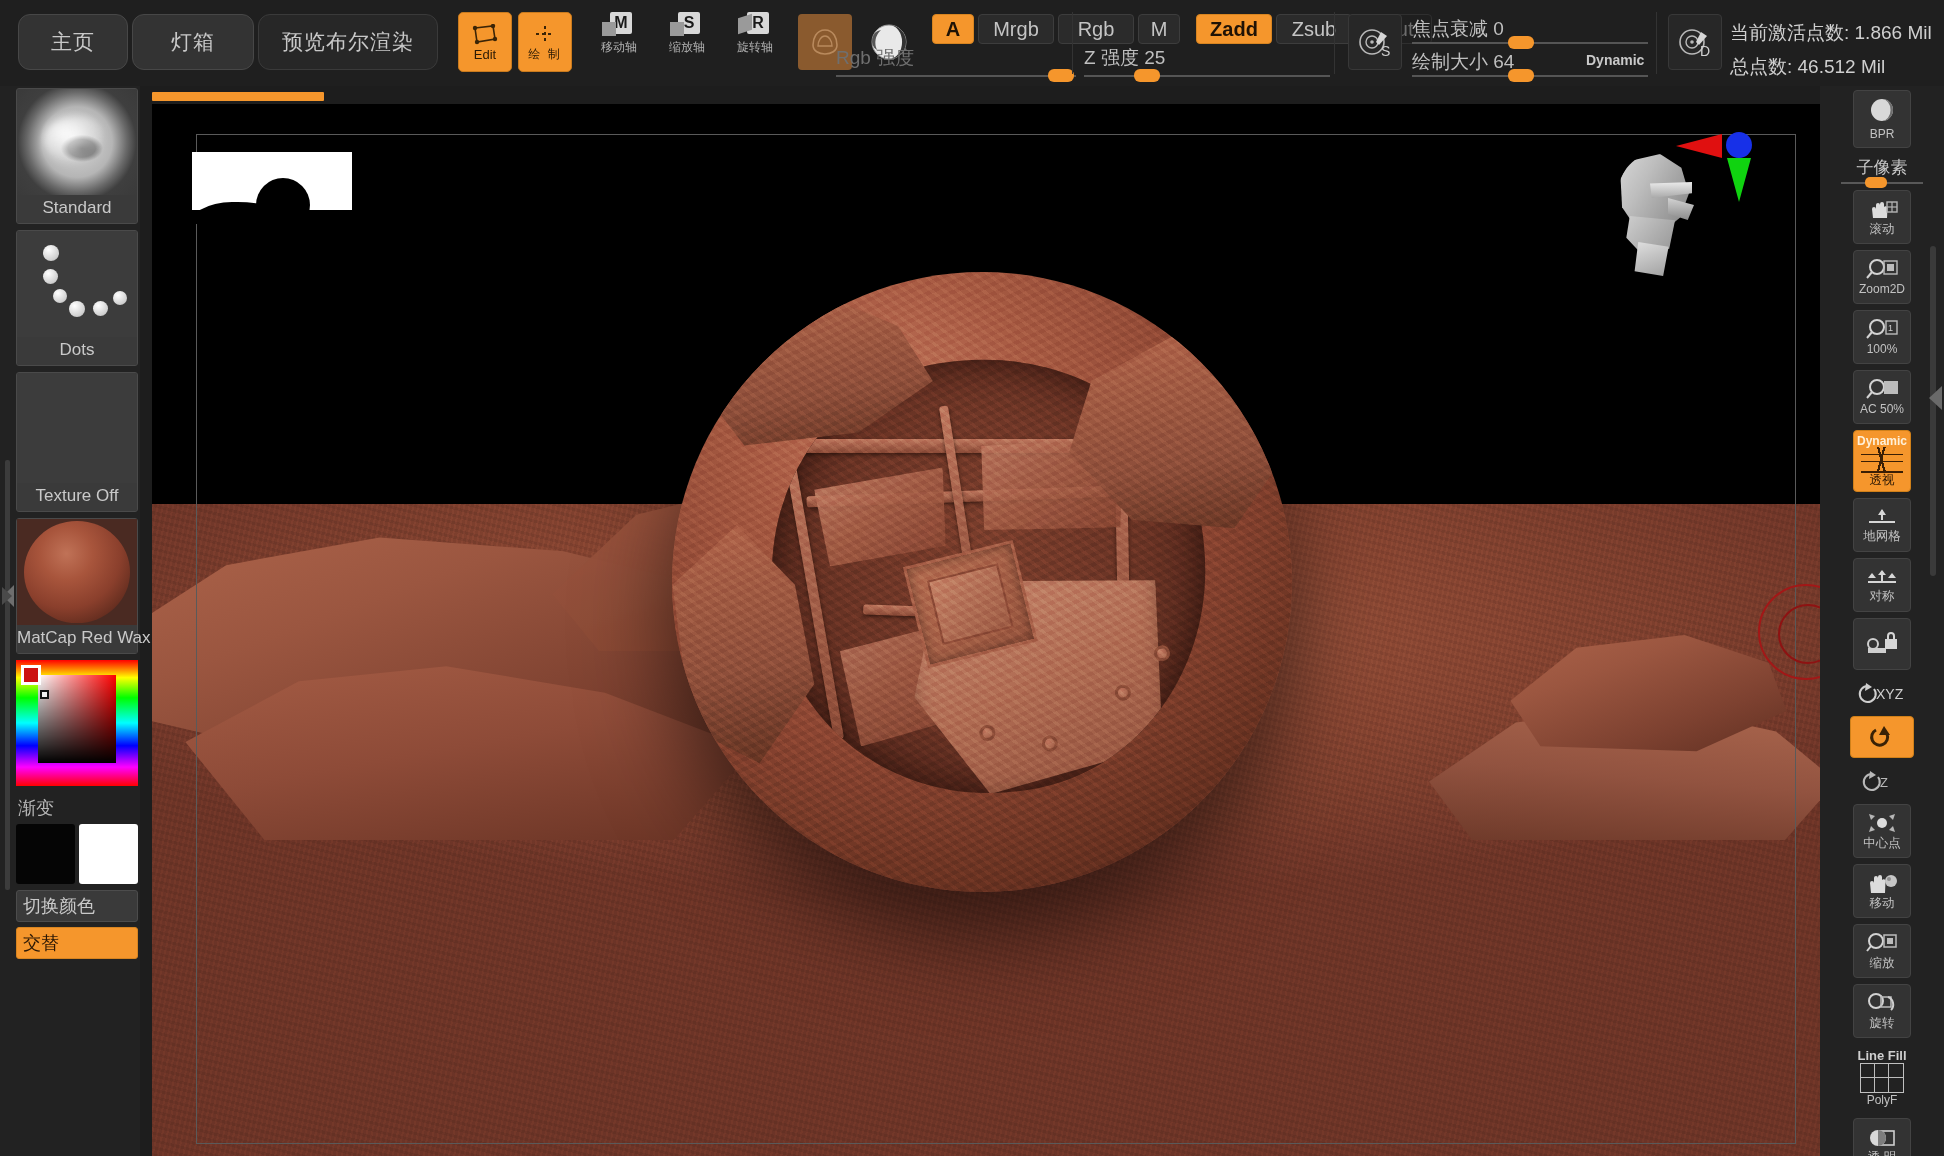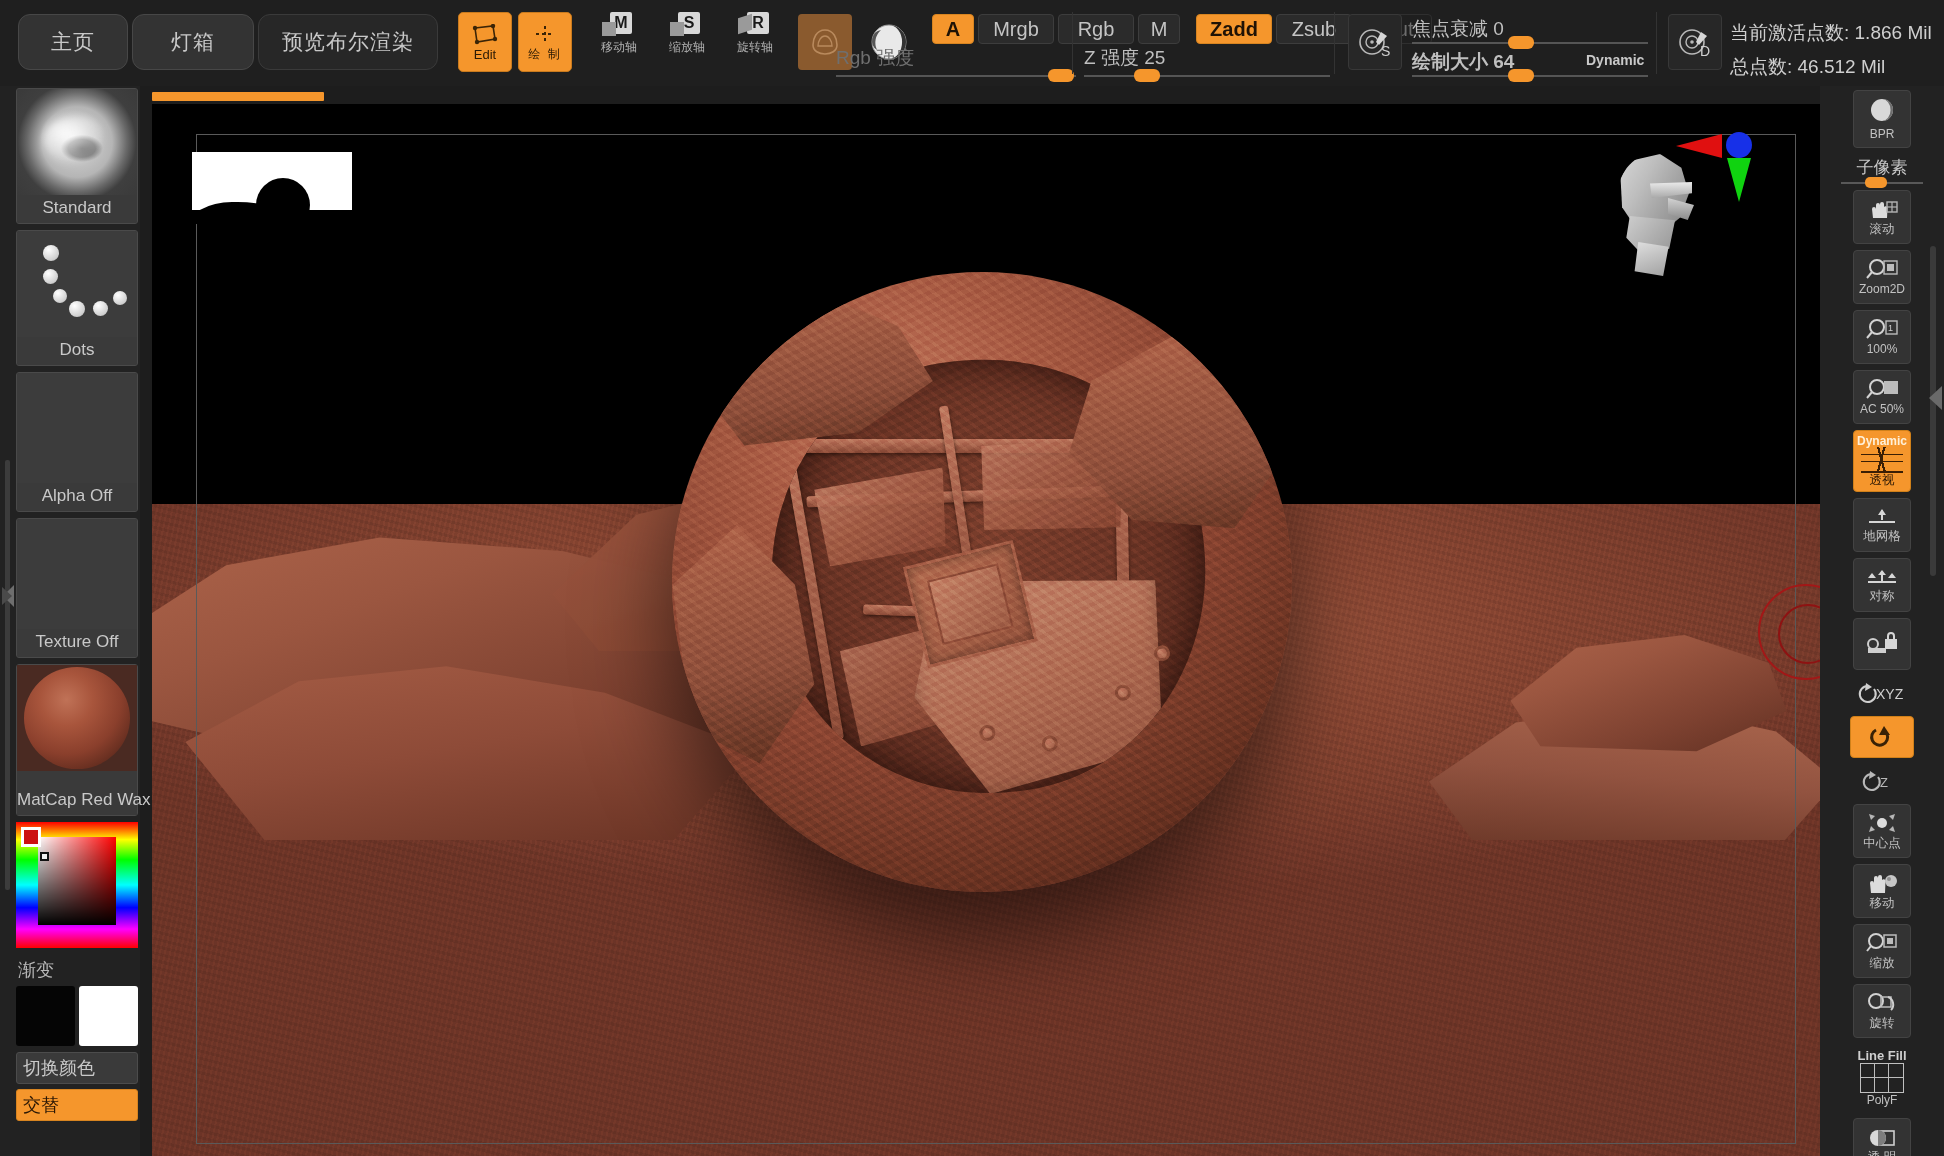--- a/index.html
+++ b/index.html
@@ -628,21 +628,21 @@
     </svg>
   </div>
 
   <div class="slider-wrap" style="left:1412px; top:22px; width:236px;">
     <span class="slider-label" style="left:0; top:-6px;">焦点衰减 0</span>
     <div class="slider-track" style="top:20px; width:236px;"></div>
     <div class="slider-knob" style="left:96px; top:14px;"></div>
   </div>
 
   <div class="slider-wrap" style="left:1412px; top:56px; width:236px;">
-    <span class="slider-label" style="left:0; top:-7px;font-weight:bold;">绘制大小 64</span>
+    <span class="slider-label" style="left:0; top:-7px;">绘制大小 64</span>
     <div class="slider-track" style="top:19px; width:236px;"></div>
     <div class="slider-knob" style="left:96px; top:13px;"></div>
   </div>
 
   <div class="dynamic-tag" style="left:1586px; top:52px;">Dynamic</div>
 
   <div class="sep-v" style="left:1656px; top:12px; height:62px;"></div>
 
   <div class="brush-icon-box" style="left:1668px; top:14px;">
     <svg width="40" height="40" viewBox="0 0 40 40">
@@ -671,35 +671,31 @@
         <i style="left:26px;top:14px;width:16px;height:16px;"></i>
         <i style="left:26px;top:38px;width:15px;height:15px;"></i>
         <i style="left:36px;top:58px;width:14px;height:14px;"></i>
         <i style="left:52px;top:70px;width:16px;height:16px;"></i>
         <i style="left:76px;top:70px;width:15px;height:15px;"></i>
         <i style="left:96px;top:60px;width:14px;height:14px;"></i>
       </div>
       <span class="cap">Dots</span>
     </div>
 
-    <div class="lpanel empty">
-      <div class="thumb"></div>
-      <span class="cap">Alpha Off</span>
-    </div>
 
     <div class="lpanel empty">
       <div class="thumb"></div>
       <span class="cap">Texture Off</span>
     </div>
 
     <div class="lpanel" style="overflow:visible;">
       <div class="thumb">
           <div class="matcap"></div>
         </div>
-      <span class="cap" style="overflow:visible;margin-top:16px;">MatCap Red Wax</span>
+      <span class="cap" style="overflow:visible;">MatCap Red Wax</span>
     </div>
 
     <div class="colorpicker">
       <div class="cp-hue"></div>
       <div class="cp-sv"></div>
       <div class="cp-marker-sq"></div>
       <div class="cp-marker-sm"></div>
     </div>
 
     <span class="cp-label">渐变</span>

